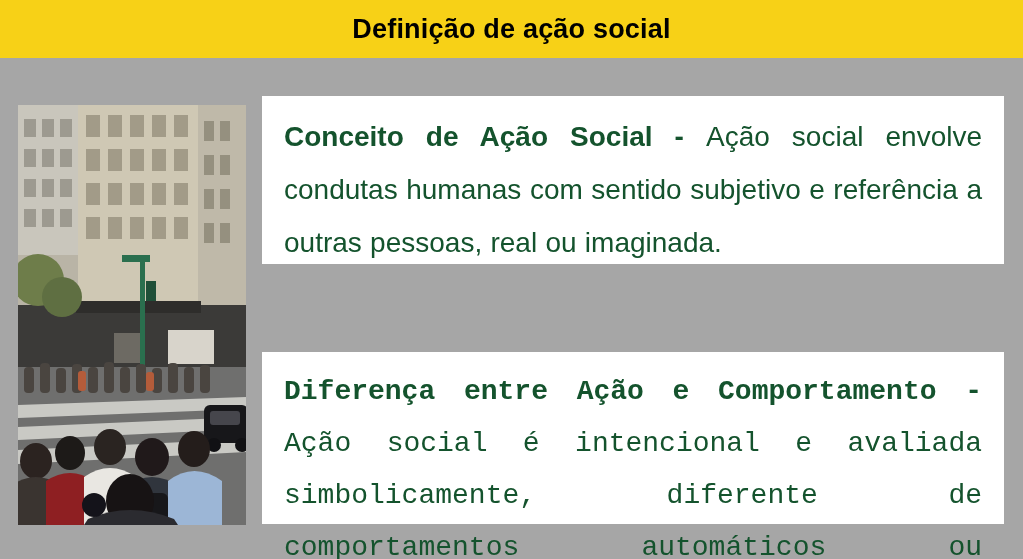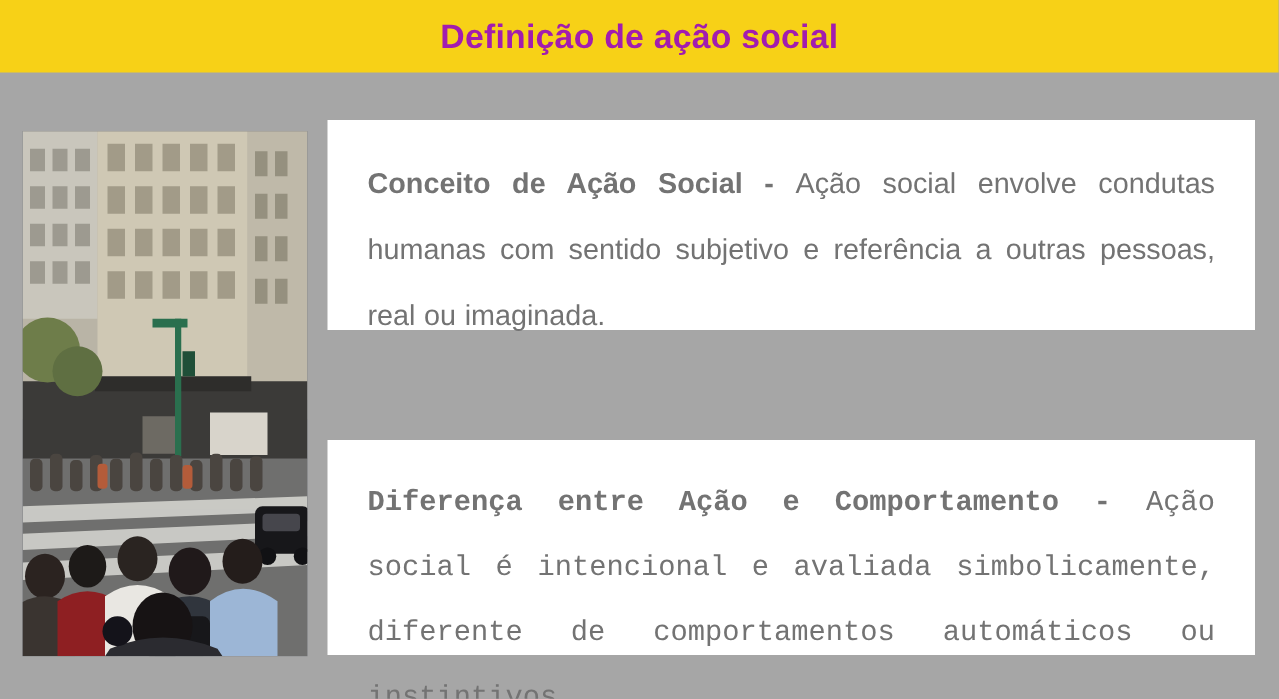--- a/index.html
+++ b/index.html
@@ -27,21 +27,21 @@
     width: 1023px;
     height: 58px;
     background: #f7d117;
     display: flex;
     align-items: center;
     justify-content: center;
   }
   .title-text {
     font-size: 27px;
     font-weight: bold;
-    color: #a21caf;
+    color: #000000;
     letter-spacing: 0.2px;
     text-align: center;
     line-height: 1;
   }
   .photo {
     position: absolute;
     left: 18px;
     top: 105px;
     width: 228px;
     height: 420px;
@@ -64,24 +64,24 @@
     width: 742px;
     height: 168px;
   }
   .card-2 {
     left: 262px;
     top: 352px;
     width: 742px;
     height: 172px;
   }
   .card p {
-    margin: 10px;
-    font-size: 23px;
+    margin: 0;
+    font-size: 28px;
     line-height: 53px;
-    color: #737373;
+    color: #14532d;
     text-align: justify;
     text-justify: inter-word;
     word-spacing: 0.5px;
   }
   .card p .lead {
     font-weight: bold;
   }
   .card-2 p {
     line-height: 52px;
     font-family: Liberation Mono, monospace;

